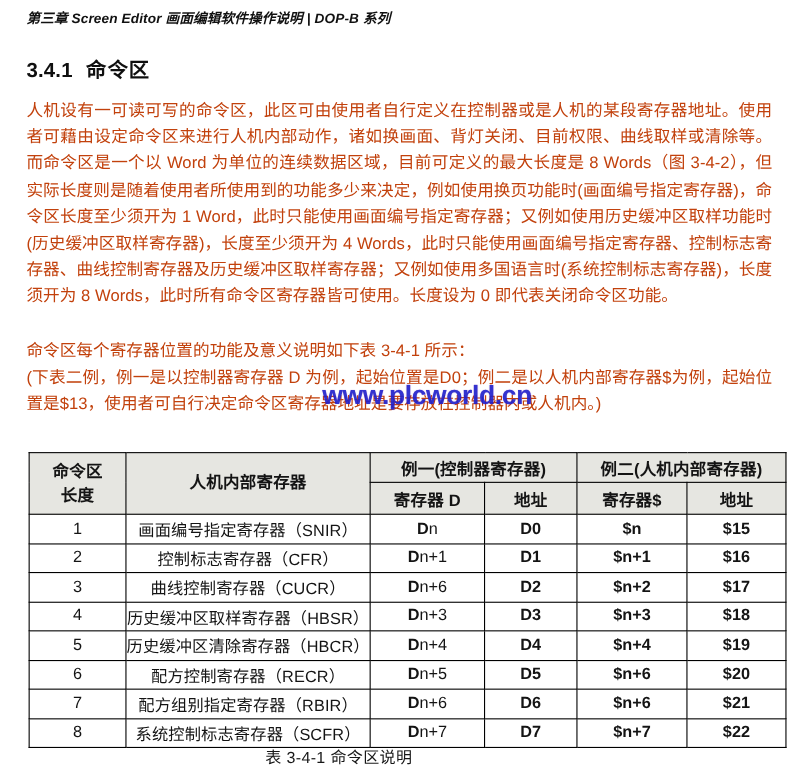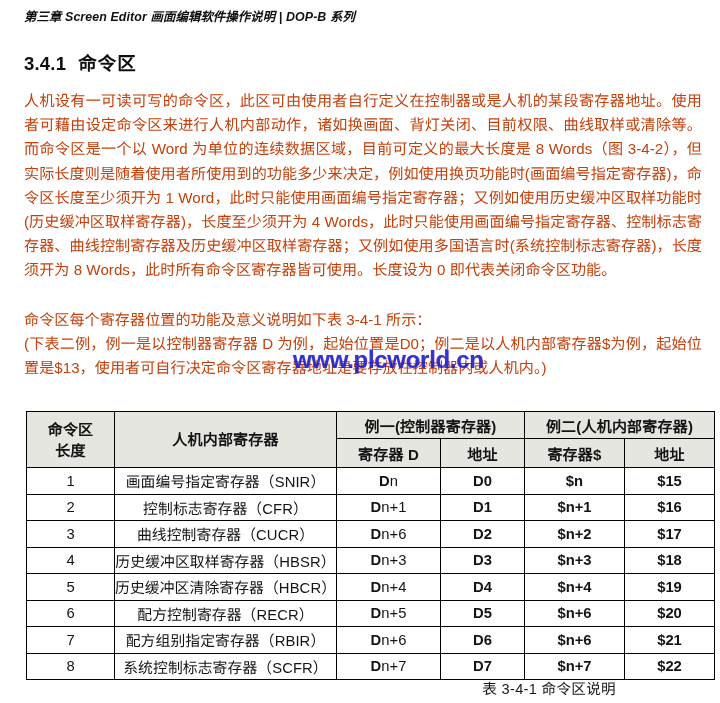--- a/index.html
+++ b/index.html
@@ -158,21 +158,21 @@
   }
   td.c-reg .pfx { font-weight: bold; }
   td.c-reg .sfx { font-weight: normal; }
 
   
   .table-caption {
     position: absolute;
     top: 677px;
     left: 0;
     width: 616px;
-    text-align: right;
+    text-align: center;
     font-size: 14.6px;
     color: #171717;
     letter-spacing: 0.3px;
   }
 </style>
 </head>
 <body>
 
 <div class="page">
 

